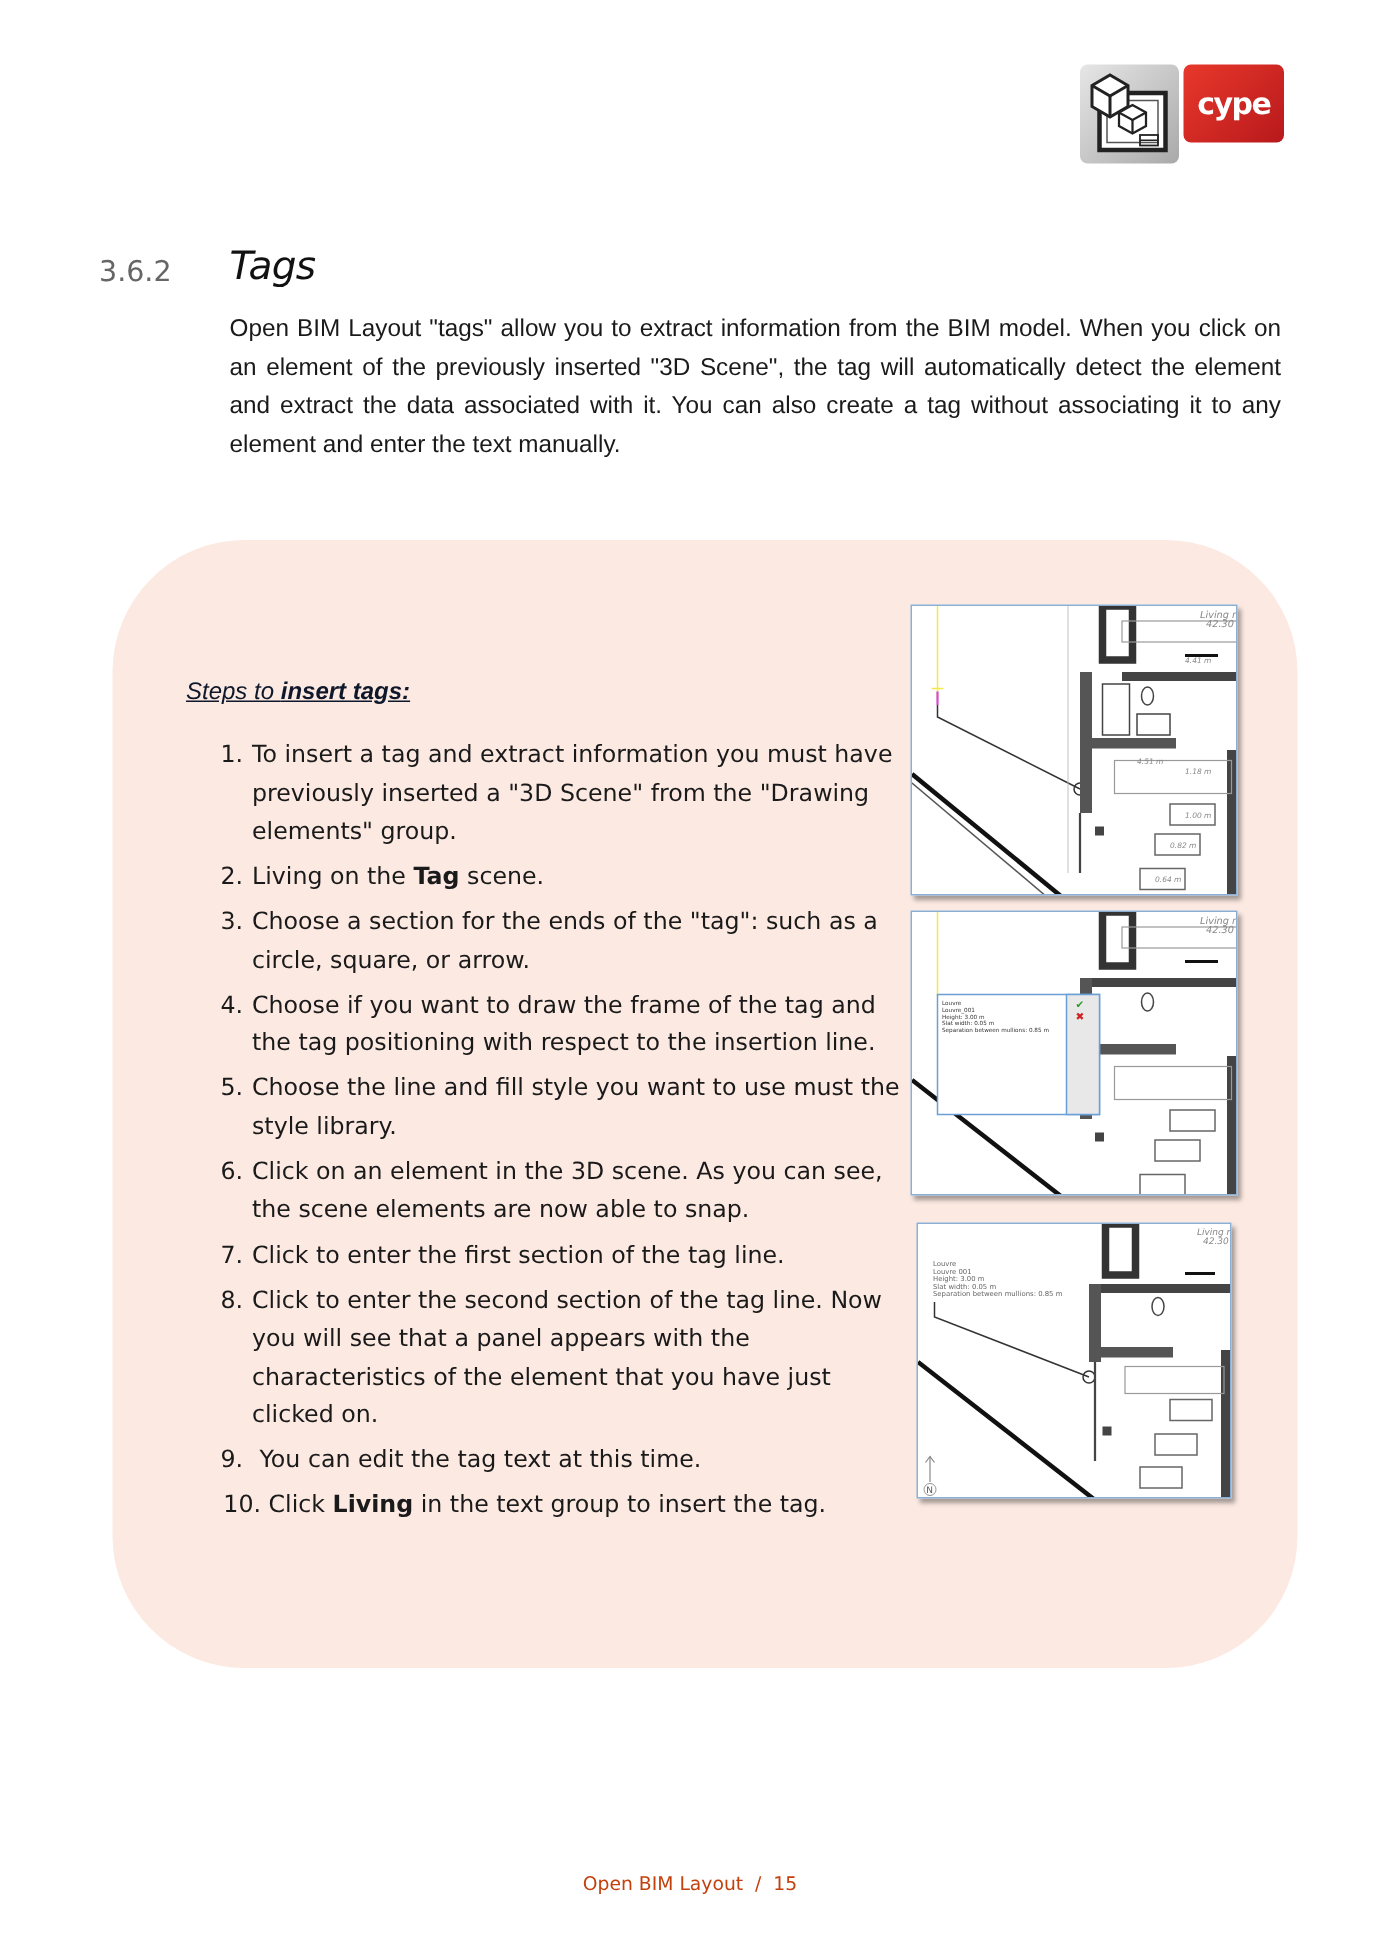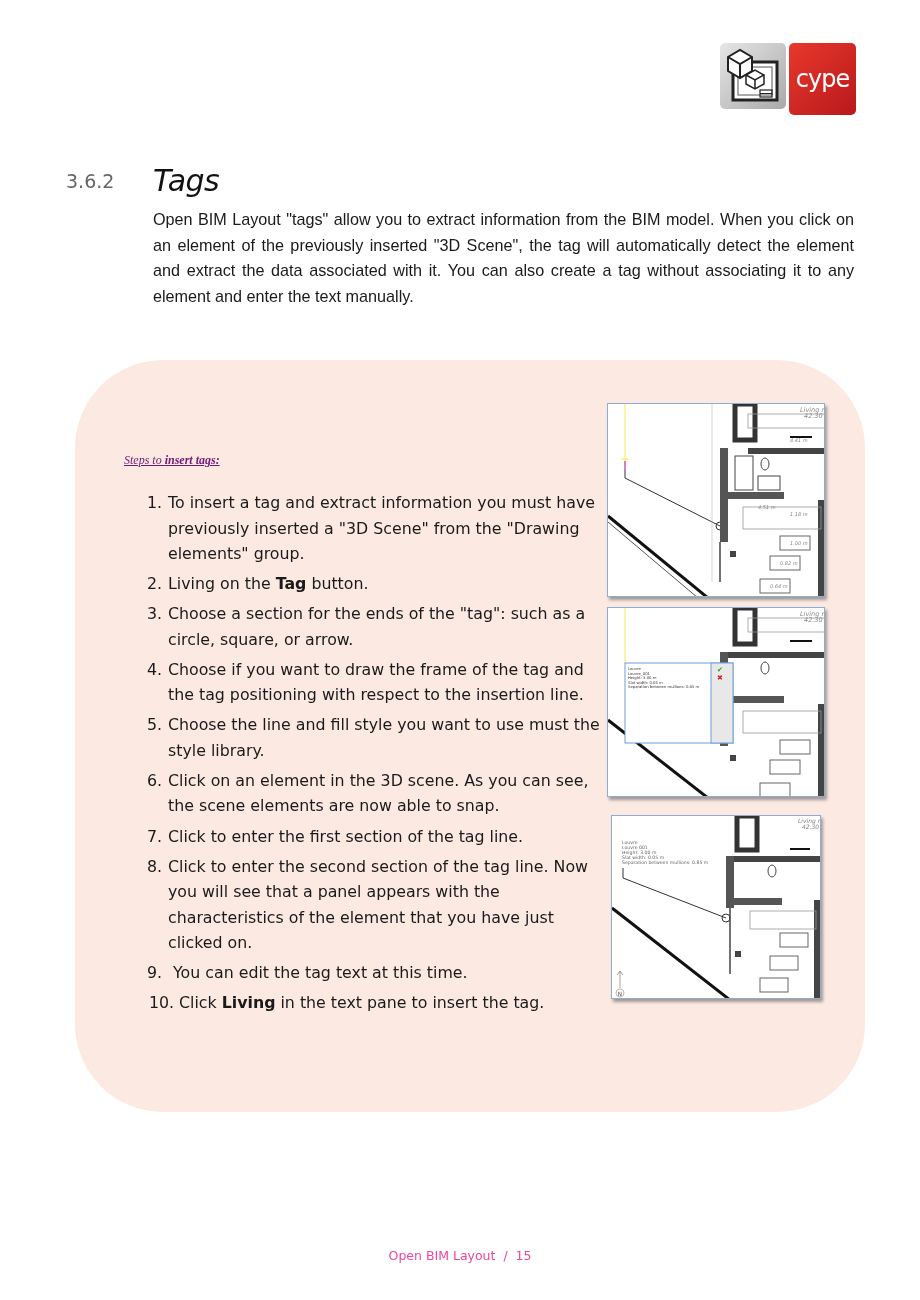--- a/index.html
+++ b/index.html
@@ -3,47 +3,47 @@
 <meta charset="utf-8">
 <style>
   * { box-sizing: border-box; margin: 0; padding: 0; }
   html, body { width: 920px; height: 1300px; background: #ffffff; overflow: hidden; }
   body { position: relative; font-family: "DejaVu Sans", sans-serif; color: #1a1a1a; }
 
   
   .logo { position: absolute; left: 720px; top: 43px; width: 137px; height: 67px; display: flex; gap: 3px; }
   .logo-app { width: 66px; height: 66px; border-radius: 5px; background: linear-gradient(135deg, #e6e6e6, #a9a9a9); position: relative; }
   .logo-app svg { position: absolute; left: 4px; top: 2px; }
-  .logo-brand { width: 67px; height: 72px; border-radius: 5px; background: linear-gradient(135deg, #e8382b, #b8191c); display: flex; align-items: center; justify-content: center; color: #fff; font-weight: normal; font-size: 24px; font-family: "DejaVu Sans", sans-serif; letter-spacing: -1px; }
+  .logo-brand { width: 67px; height: 52px; border-radius: 5px; background: linear-gradient(135deg, #e8382b, #b8191c); display: flex; align-items: center; justify-content: center; color: #fff; font-weight: bold; font-size: 20px; font-family: "DejaVu Sans", sans-serif; letter-spacing: -1px; }
 
   
   .sec-num { position: absolute; left: 66px; top: 170px; font-size: 19px; color: #666; font-family: "DejaVu Sans", sans-serif; }
-  .sec-title { position: absolute; left: 153px; top: 163px; font-size: 30px; font-style: italic; font-weight: normal; color: #111; font-family: "DejaVu Sans", sans-serif; letter-spacing: -0.5px; }
+  .sec-title { position: absolute; left: 153px; top: 163px; font-size: 26px; font-style: italic; font-weight: normal; color: #111; font-family: "DejaVu Sans", sans-serif; letter-spacing: -0.5px; }
   .intro { position: absolute; left: 153px; top: 207px; width: 701px; font-size: 16.2px; line-height: 25.6px; text-align: justify; font-family: "Liberation Sans", sans-serif; color: #1a1a1a; }
 
   
   .panel { position: absolute; left: 75px; top: 360px; width: 790px; height: 752px; background: #fbe9e2; border-radius: 88px; }
-  .steps-title { position: absolute; left: 124px; top: 453px; font-size: 12px; font-style: italic; text-decoration: underline; font-family: Liberation Serif, serif; color: #701a75; }
+  .steps-title { position: absolute; left: 124px; top: 453px; font-size: 16px; font-style: italic; text-decoration: underline; font-family: Liberation Sans, sans-serif; color: #0f172a; }
   .steps-title b { font-weight: bold; }
 
   .steps { position: absolute; left: 140px; top: 490px; width: 460px; list-style: none; font-family: "DejaVu Sans", sans-serif; font-size: 15.8px; color: #1a1a1a; }
   .steps li { display: flex; line-height: 25.5px; margin-bottom: 4.6px; }
   .steps .num { width: 28px; flex: 0 0 28px; text-align: right; padding-right: 6px; }
   .steps .num.wide { width: 40px; flex: 0 0 40px; }
   .steps .txt { flex: 1; }
   .steps b { font-weight: bold; }
 
   
   .shot { position: absolute; background: #ffffff; border: 1px solid #8aaed4; box-shadow: 2px 3px 3px rgba(0,0,0,0.35); overflow: hidden; }
   .shot svg { display: block; }
   .s1 { left: 607px; top: 403px; width: 218px; height: 194px; }
   .s2 { left: 607px; top: 607px; width: 218px; height: 190px; }
   .s3 { left: 611px; top: 815px; width: 210px; height: 184px; }
 
-  .footer { position: absolute; left: 0; width: 100%; top: 1248px; text-align: center; font-size: 12.5px; color: #ec4899; font-family: "DejaVu Sans", sans-serif; }
+  .footer { position: absolute; left: 0; width: 100%; top: 1248px; text-align: center; font-size: 12.5px; color: #c2410c; font-family: "DejaVu Sans", sans-serif; }
 </style>
 </head>
 <body>
 
 <div class="logo">
   <div class="logo-app">
     <svg width="58" height="60" viewBox="0 0 58 60">
       <rect x="9" y="17" width="44" height="38" fill="#fff" stroke="#222" stroke-width="3"></rect>
       <rect x="14" y="22" width="34" height="28" fill="none" stroke="#555" stroke-width="1"></rect>
       <polygon points="4,12 16,5 28,12 28,26 16,33 4,26" fill="#fff" stroke="#222" stroke-width="2"></polygon>
@@ -69,21 +69,21 @@
   <span>Steps to </span><b>insert tags:</b>
 </div>
 
 <ol class="steps">
   <li>
       <span class="num">1.</span>
       <span class="txt">To insert a tag and extract information you must have previously inserted a "3D Scene" from the "Drawing elements" group.</span>
     </li>
   <li>
       <span class="num">2.</span>
-      <span class="txt"><span>Living on the </span><b>Tag</b><span> button.</span></span>
+      <span class="txt"><span>Living on the </span><b>Tag</b><span> scene.</span></span>
     </li>
   <li>
       <span class="num">3.</span>
       <span class="txt">Choose a section for the ends of the "tag": such as a circle, square, or arrow.</span>
     </li>
   <li>
       <span class="num">4.</span>
       <span class="txt">Choose if you want to draw the frame of the tag and the tag positioning with respect to the insertion line.</span>
     </li>
   <li>
@@ -101,21 +101,21 @@
   <li>
       <span class="num">8.</span>
       <span class="txt">Click to enter the second section of the tag line. Now you will see that a panel appears with the characteristics of the element that you have just clicked on.</span>
     </li>
   <li>
       <span class="num">9.</span>
       <span class="txt" style="white-space:pre-wrap"> You can edit the tag text at this time.</span>
     </li>
   <li>
       <span class="num wide" style="text-align:right;padding-left:6px">10.</span>
-      <span class="txt" style="margin-left:-6px;white-space:pre-wrap"><span> Click </span><b>Living</b><span> in the text pane to insert the tag.</span></span>
+      <span class="txt" style="margin-left:-6px;white-space:pre-wrap"><span> Click </span><b>Living</b><span> in the text group to insert the tag.</span></span>
     </li>
 </ol>
 
 <div class="shot s1">
   <svg width="218" height="194" viewBox="0 0 218 194" font-family="DejaVu Sans, sans-serif" font-style="italic">
     <line x1="17" y1="0" x2="17" y2="62" stroke="#f5e84a" stroke-width="1"></line>
     <line x1="13" y1="55" x2="21" y2="55" stroke="#f5e84a" stroke-width="1"></line>
     <line x1="17" y1="57" x2="17" y2="66" stroke="#d050d0" stroke-width="1.5"></line>
     <polyline points="17,66 17,74 112,122" fill="none" stroke="#333" stroke-width="1"></polyline>
     <circle cx="112" cy="122" r="4" fill="none" stroke="#333" stroke-width="1"></circle>

